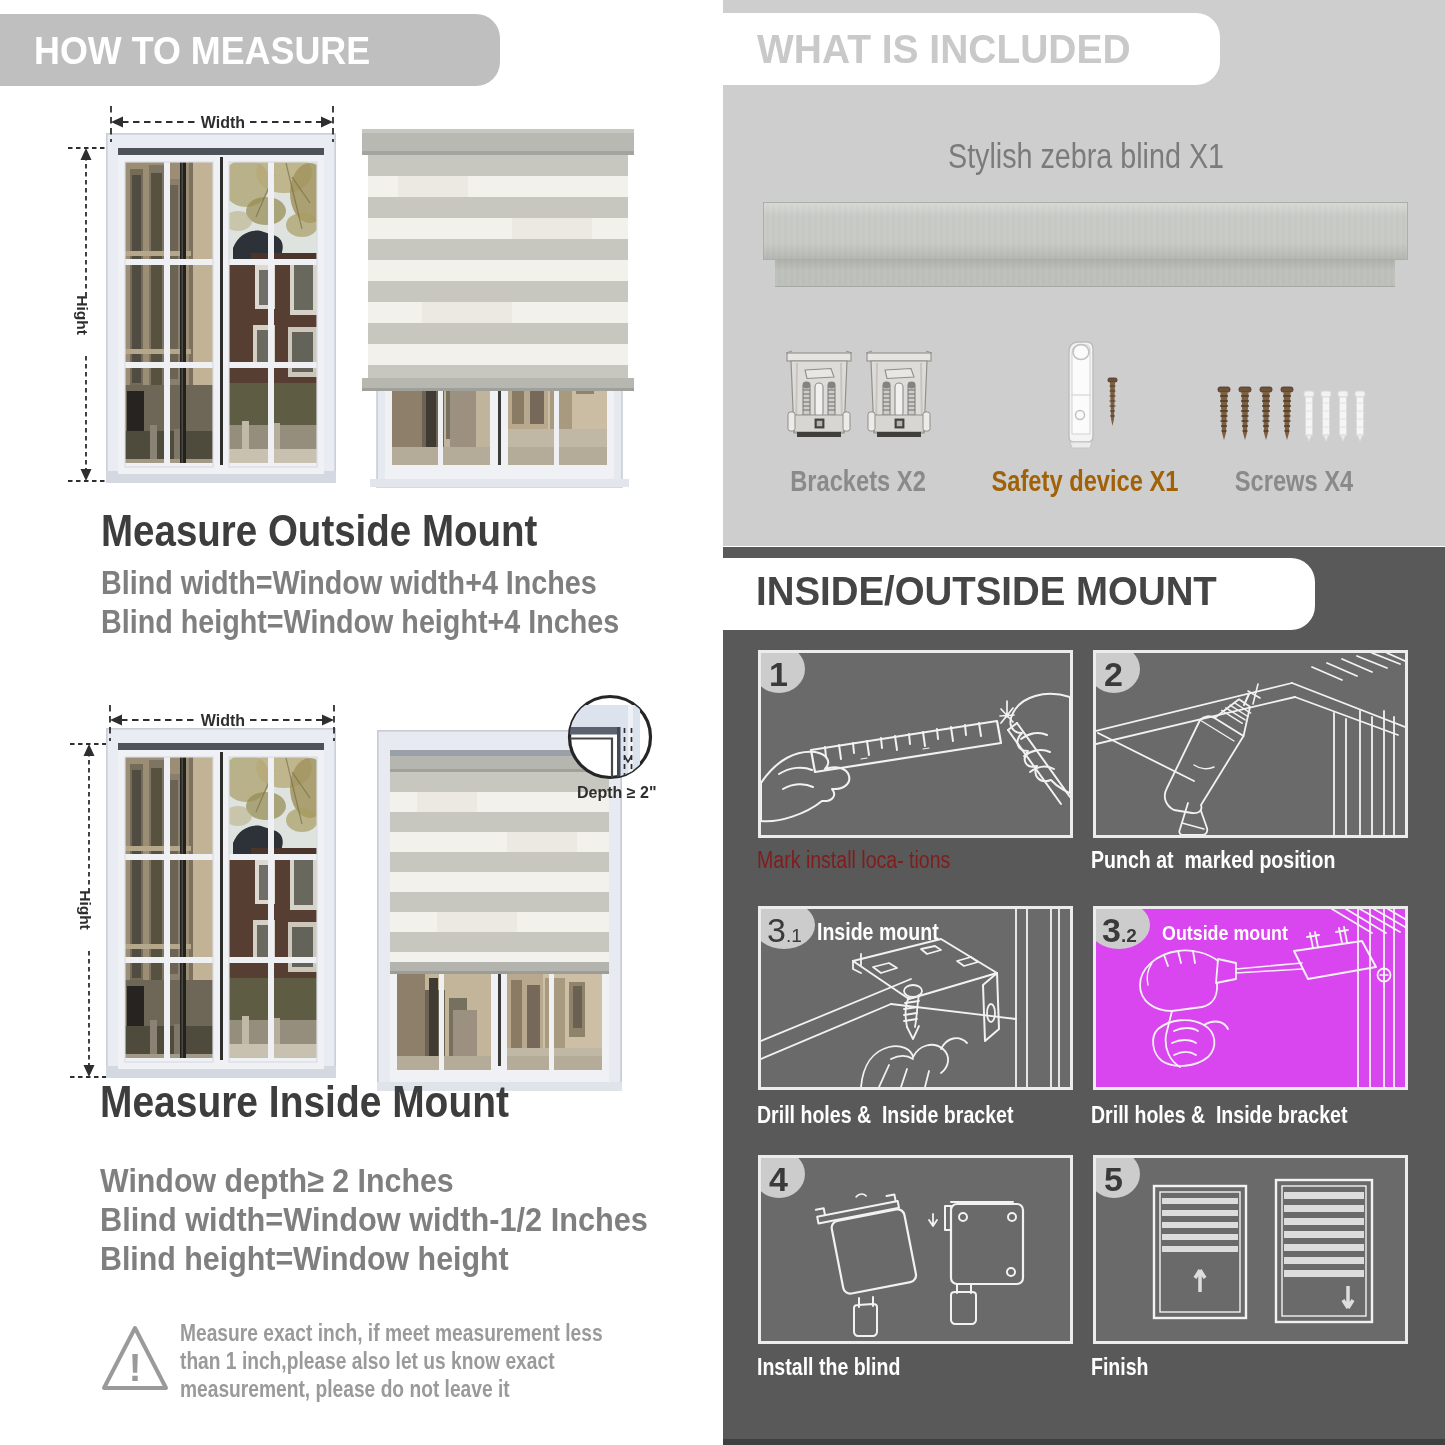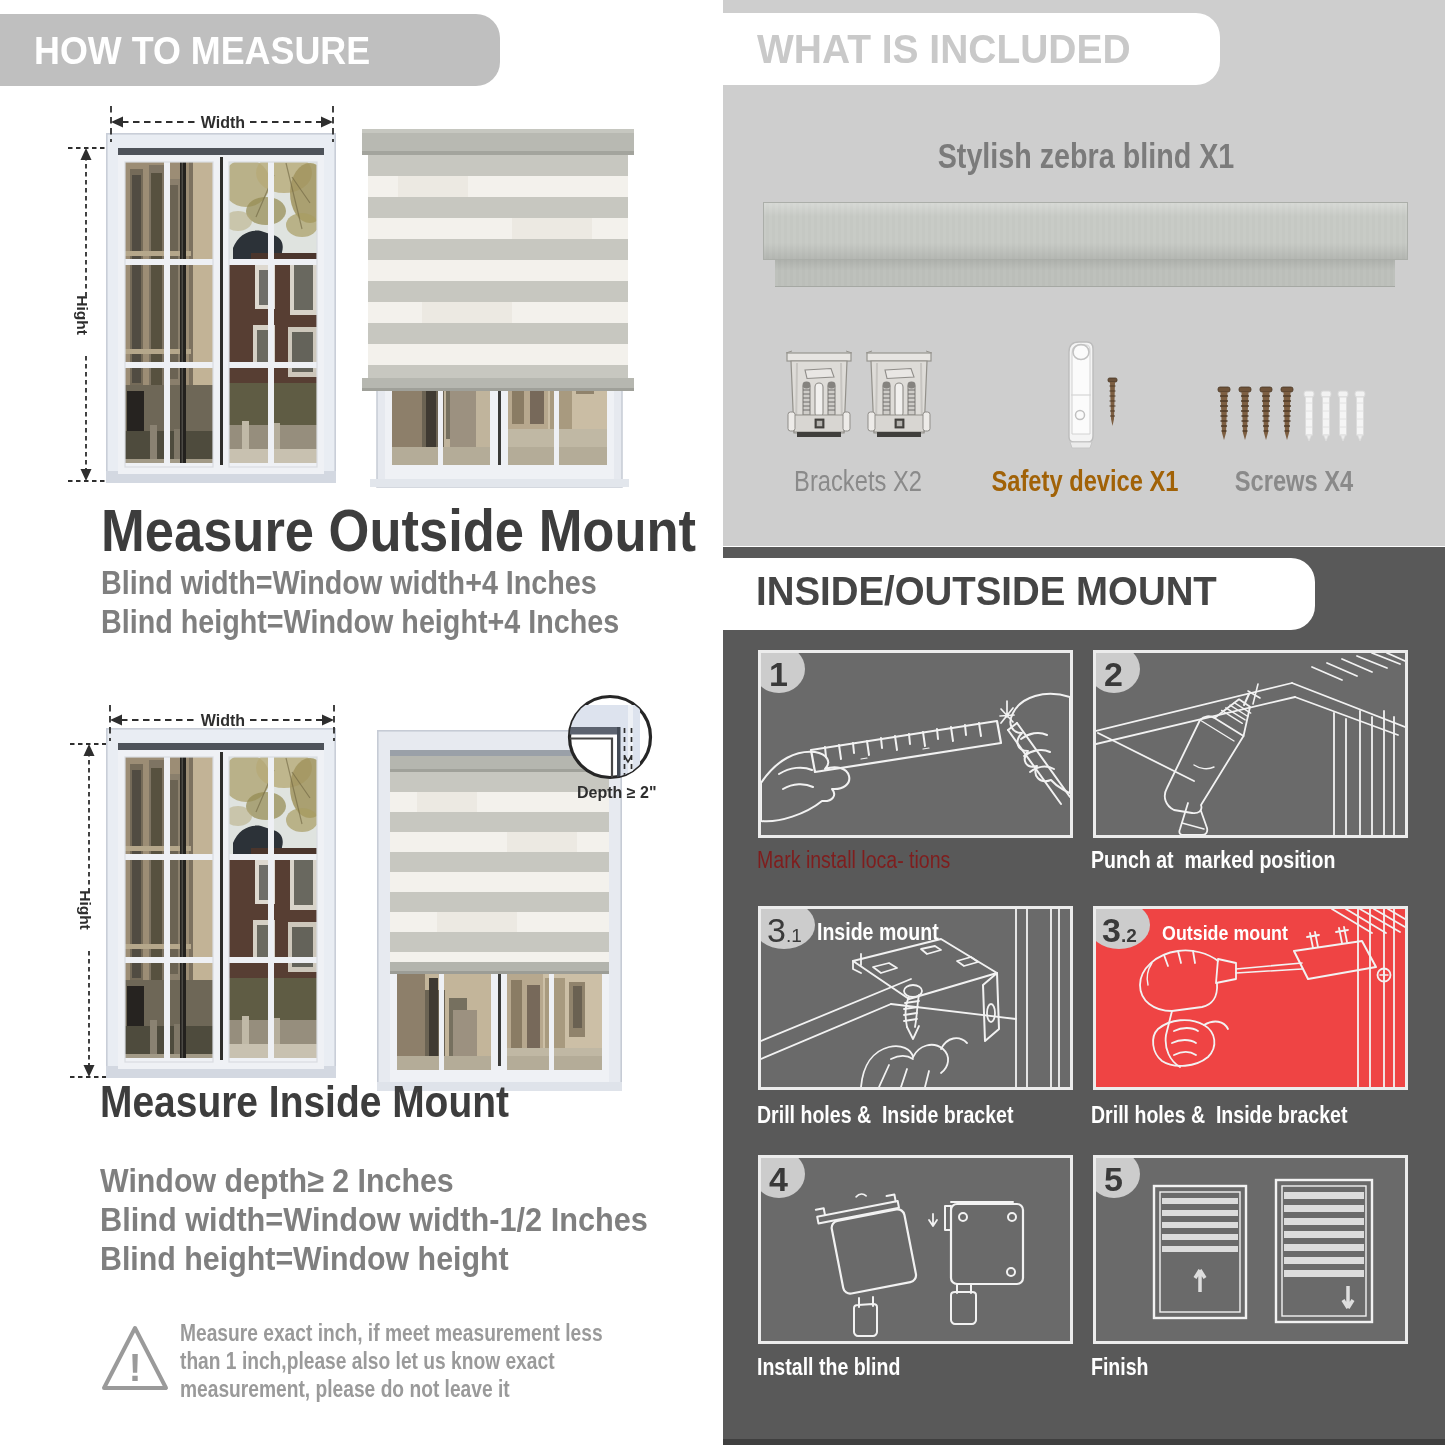--- a/index.html
+++ b/index.html
@@ -157,21 +157,21 @@
 <rect x="6" y="236" width="260" height="13" fill="#c7c7c0"></rect>
 <rect x="36" y="47" width="70" height="21" fill="#ece9e2"></rect>
 <rect x="150" y="89" width="80" height="21" fill="#ece9e2"></rect>
 <rect x="60" y="173" width="90" height="21" fill="#ece9e2"></rect>
 </g>
 <rect x="0" y="249" width="272" height="13" fill="#b6b7b0"></rect>
 <rect x="0" y="259" width="272" height="3" fill="#9fa099"></rect>
 </svg>
 </div>
 
-<div class="abs" style="left:101px;top:509px;font-size:60px;font-weight:bold;color:#3d3d3d;line-height:44px"><span class="cond" style="transform:scaleX(0.875)">Measure Outside Mount</span></div>
+<div class="abs" style="left:101px;top:509px;font-size:44px;font-weight:bold;color:#3d3d3d;line-height:44px"><span class="cond" style="transform:scaleX(0.875)">Measure Outside Mount</span></div>
 <div class="abs" style="left:101px;top:563px;font-size:33px;font-weight:bold;color:#7f7f7f;line-height:39px">
 <span class="cond" style="transform:scaleX(0.87)">Blind width=Window width+4 Inches</span><br>
 <span class="cond" style="transform:scaleX(0.87)">Blind height=Window height+4 Inches</span>
 </div>
 
 <div id="win2" class="abs" style="left:106px;top:728px;width:230px;height:350px">
 <svg width="230" height="350" viewBox="0 0 230 350">
 <defs>
 <clipPath id="wbL">
           <rect x="19" y="29" width="88" height="305"></rect>
@@ -360,21 +360,21 @@
 <span class="cond" style="transform:scaleX(0.80)">Measure exact inch, if meet measurement less</span><br>
 <span class="cond" style="transform:scaleX(0.80)">than 1 inch,please also let us know exact</span><br>
 <span class="cond" style="transform:scaleX(0.80)">measurement, please do not leave it</span>
 </div>
 
 <div class="abs" style="left:723px;top:0;width:722px;height:546px;background:#cecece"></div>
 <div class="abs" style="left:723px;top:13px;width:497px;height:72px;background:#fff;border-radius:0 24px 24px 0"></div>
 <div class="abs" style="left:757px;top:29px;font-size:41px;font-weight:bold;color:#c9c9c9;line-height:41px"><span class="cond" style="transform:scaleX(0.95)">WHAT IS INCLUDED</span></div>
 
 <div class="abs" style="left:1086px;top:156px;width:0;height:0">
-    <div style="position:absolute;transform:translate(-50%,-50%);font-size:35px;font-weight:bold;color:#7b7b7b;white-space:nowrap"><span class="cond" style="transform:scaleX(0.82);transform-origin:50% 50%">Stylish zebra blind X1</span></div>
+    <div style="position:absolute;transform:translate(-50%,-50%);font-size:35px;font-weight:normal;color:#7b7b7b;white-space:nowrap"><span class="cond" style="transform:scaleX(0.82);transform-origin:50% 50%">Stylish zebra blind X1</span></div>
   </div>
 
 <div class="abs" style="left:763px;top:202px;width:645px;height:58px;background:linear-gradient(180deg,rgba(255,255,255,.30),rgba(255,255,255,0) 25%,rgba(0,0,0,0) 70%,rgba(0,0,0,.10)),repeating-linear-gradient(90deg,#c8cbc6 0 3px,#c5c8c3 3px 6px);box-shadow:inset 0 0 0 1px #abaea9"></div>
 <div class="abs" style="left:775px;top:260px;width:620px;height:27px;background:linear-gradient(180deg,rgba(0,0,0,.08),rgba(0,0,0,0) 40%),repeating-linear-gradient(90deg,#bec1bc 0 3px,#bbbeb9 3px 6px);box-shadow:inset 0 -1px 0 #a5a8a3"></div>
 
 <div id="bracket1" class="abs" style="left:785px;top:349px;width:68px;height:90px">
 <svg width="68" height="90" viewBox="0 0 68 90">
 <rect x="2" y="4" width="64" height="8" fill="#e7e5e2" stroke="#97958f" stroke-width="1.2"></rect>
 <path d="M1,4 l6,-2 M67,4 l-6,-2" stroke="#97958f" stroke-width="1" fill="none"></path>
 <path d="M6,12 L62,12 L59,84 L9,84 Z" fill="#dedcd8" stroke="#93918b" stroke-width="1.2"></path>
@@ -483,21 +483,21 @@
 <rect x="0" y="0" width="10" height="6" rx="2" fill="#f2f2f2" stroke="#d8d8d8"></rect>
 <rect x="1.5" y="6" width="7" height="38" fill="#f5f5f5" stroke="#dcdcdc"></rect>
 <path d="M2,12 h6 M2,20 h6 M2,28 h6 M2,36 h6" stroke="#e2e2e2"></path>
 <path d="M2.5,44 L7.5,44 L5,50 Z" fill="#ececec" stroke="#dcdcdc" stroke-width="0.8"></path>
 </g>
 </g>
 </svg>
 </div>
 
 <div class="abs" style="left:858px;top:481px;width:0">
-    <div style="position:absolute;transform:translate(-50%,-50%);font-size:30px;font-weight:normal;color:#8a8a8a;white-space:nowrap"><span class="cond" style="transform:scaleX(0.79);transform-origin:50% 50%">Brackets X2</span></div>
+    <div style="position:absolute;transform:translate(-50%,-50%);font-size:30px;font-weight:bold;color:#8a8a8a;white-space:nowrap"><span class="cond" style="transform:scaleX(0.79);transform-origin:50% 50%">Brackets X2</span></div>
   </div>
 <div class="abs" style="left:1085px;top:481px;width:0">
     <div style="position:absolute;transform:translate(-50%,-50%);font-size:30px;font-weight:bold;color:#a16207;white-space:nowrap"><span class="cond" style="transform:scaleX(0.79);transform-origin:50% 50%">Safety device X1</span></div>
   </div>
 <div class="abs" style="left:1294px;top:481px;width:0">
     <div style="position:absolute;transform:translate(-50%,-50%);font-size:30px;font-weight:bold;color:#8a8a8a;white-space:nowrap"><span class="cond" style="transform:scaleX(0.79);transform-origin:50% 50%">Screws X4</span></div>
   </div>
 
 <div class="abs" style="left:723px;top:547px;width:722px;height:898px;background:#595959"></div>
 <div class="abs" style="left:723px;top:558px;width:592px;height:72px;background:#fff;border-radius:0 24px 24px 0"></div>
@@ -569,21 +569,21 @@
 <path d="M152,148 C158,136 172,132 182,140 C190,147 188,158 180,164"></path>
 <path d="M180,140 C186,128 198,126 206,134"></path>
 <path d="M130,150 C138,146 146,146 152,150"></path>
 <path d="M118,178 L128,156 M140,178 L146,160 M164,178 L168,162"></path>
 </g>
 </svg>
 <div style="position:absolute;left:-8px;top:-8px;width:62px;height:48px;background:#cccccc;border-radius:50%"></div>
 <div style="position:absolute;left:6px;top:2px;font-size:34px;font-weight:normal;color:#3a3a3a">3<span style="font-size:19px">.1</span></div>
 <div style="position:absolute;left:56px;top:12px;font-size:23px;font-weight:bold;color:#ffffff;line-height:23px"><span class="cond" style="transform:scaleX(0.85)">Inside mount</span></div>
 </div>
-<div id="p4" class="abs" style="left:1093px;top:906px;width:315px;height:184px;background:#ef4444;border:3px solid #ececec;box-sizing:border-box;overflow:hidden">
+<div id="p4" class="abs" style="left:1093px;top:906px;width:315px;height:184px;background:#d946ef;border:3px solid #ececec;box-sizing:border-box;overflow:hidden">
 <svg width="309" height="178" viewBox="0 0 309 178" style="position:absolute;left:0;top:0">
 <g stroke="#f2f2f2" stroke-width="1.8" fill="none" stroke-linecap="round" stroke-linejoin="round">
 <path d="M262,0 L262,178 M274,0 L274,178 M288,0 L288,178 M298,0 L298,178"></path>
 <path d="M236,0 l40,24 M250,0 l40,24 M264,0 l40,23 M278,0 l31,18 M292,0 l17,10"></path>
 <path d="M198,42 L266,32 L280,58 L212,70 Z" stroke-width="2"></path>
 <path d="M214,24 l3,15 M219,23 l3,15 M243,19 l3,15 M248,18 l3,15"></path>
 <path d="M211,28 l12,-2 M240,23 l12,-2"></path>
 <circle cx="288" cy="66" r="6.5"></circle>
 <path d="M284,66 l8,0 M288,62 l0,8" stroke-width="1.4"></path>
 <path d="M206,60 L140,64 M206,54 L140,60" stroke-width="1.6"></path>

